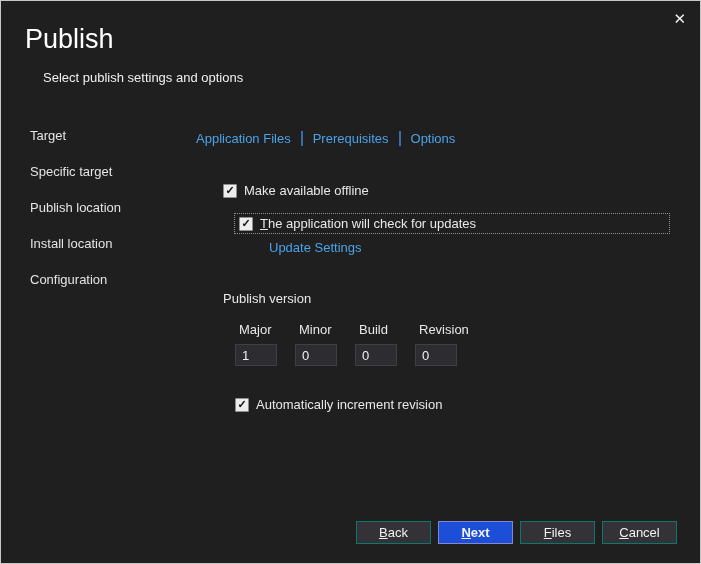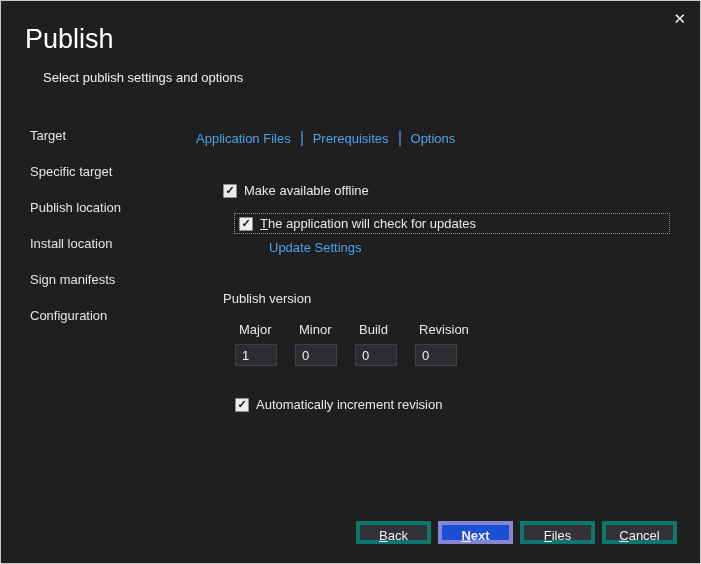--- a/index.html
+++ b/index.html
@@ -116,21 +116,21 @@
   .ver-input.c3 { left: 219px; }
 
   
   .footer { position: absolute; top: 520px; right: 23px; display: flex; gap: 7px; }
   .btn {
     display: block;
     min-width: 75px;
     height: 23px;
     padding: 0 10px;
     background: #333337;
-    border: 4px solid #0f766e;
+    border: 1px solid #0f766e;
     color: #f2f2f2;
     font-size: 13px;
     font-family: inherit;
     text-align: center;
     line-height: 21px;
     cursor: pointer;
   }
   .btn::first-letter { text-decoration: underline; }
   .btn.primary { background: #1d4ed8; border-color: #8487cf; font-weight: bold; }
 </style>
@@ -142,21 +142,20 @@
   <button class="close-btn">✕</button>
 
   <div class="title">Publish</div>
   <div class="subtitle">Select publish settings and options</div>
 
   <div class="sidebar">
     <div class="side-item">Target</div>
     <div class="side-item">Specific target</div>
     <div class="side-item">Publish location</div>
     <div class="side-item">Install location</div>
-    <div class="side-item">Sign manifests</div>
     <div class="side-item">Configuration</div>
   </div>
 
   <div class="content">
 
     <div class="tabs">
       <a class="tab">Application Files</a>
       <span class="tab-sep"></span>
       <a class="tab">Prerequisites</a>
       <span class="tab-sep"></span>

